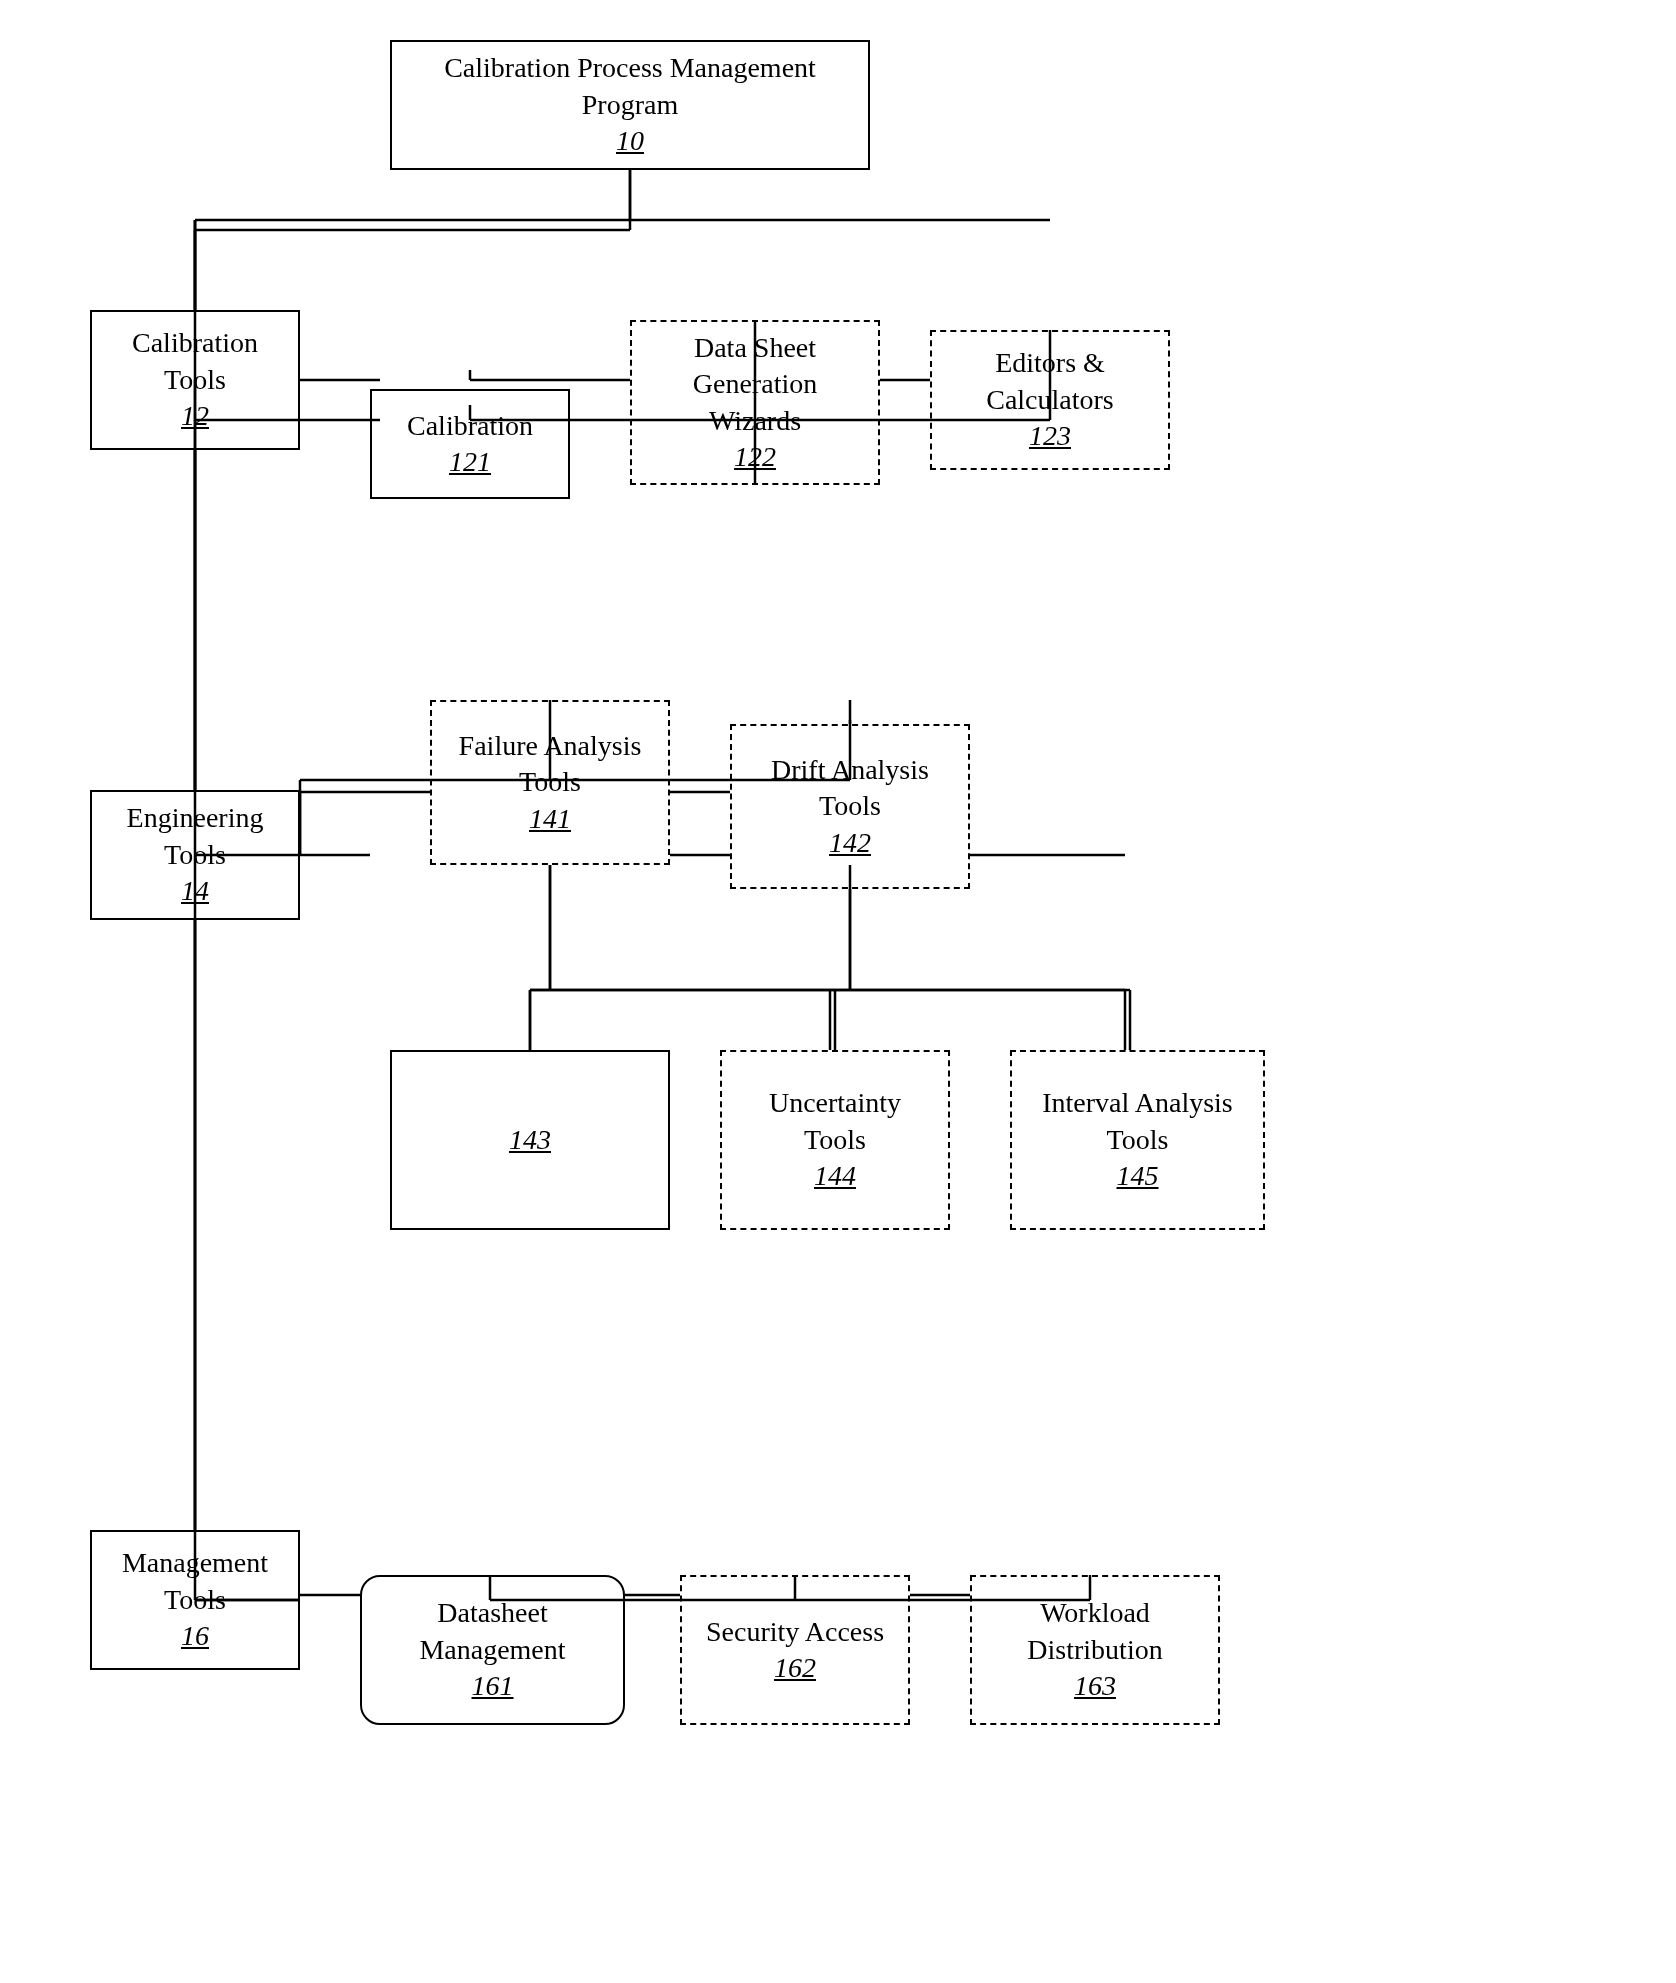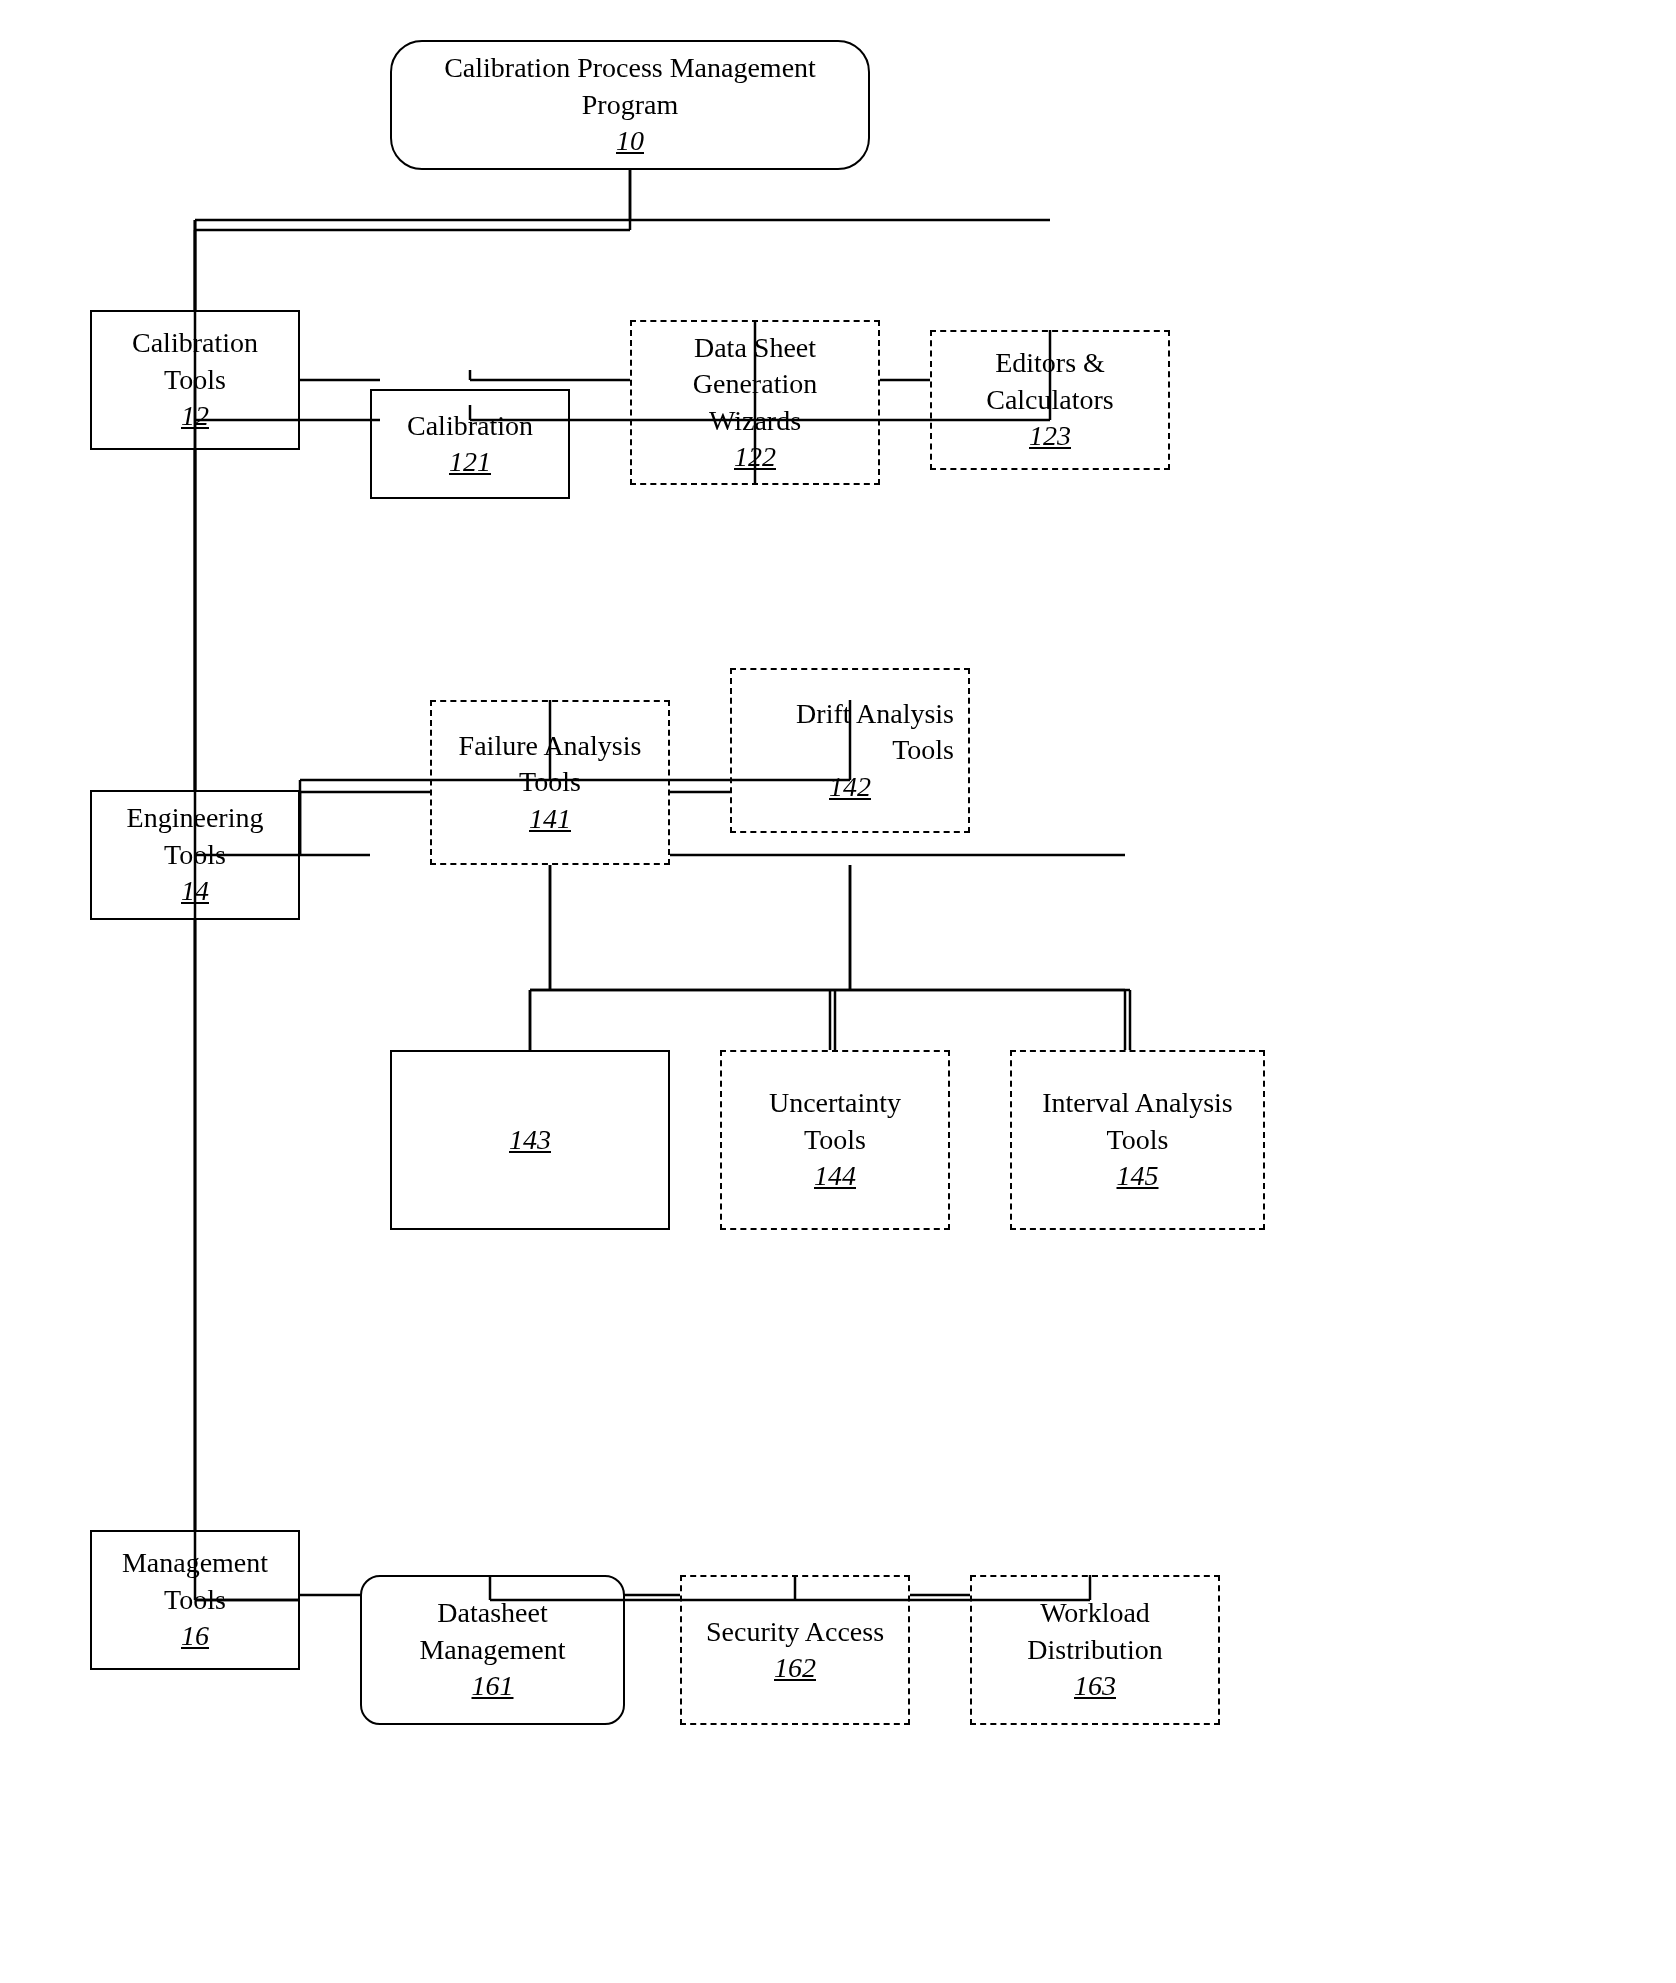--- a/index.html
+++ b/index.html
@@ -123,21 +123,21 @@
 
     <line x1="490" y1="1595" x2="1085" y2="1595"></line>
 
     <line x1="490" y1="1590" x2="490" y2="1595"></line>
 
     <line x1="790" y1="1590" x2="790" y2="1595"></line>
 
     <line x1="1085" y1="1590" x2="1085" y2="1595"></line>
   </svg>
 
-  <div class="node node-solid" style="left:390px; top:40px; width:480px; height:130px;border-radius:32px;">
+  <div class="node node-solid" style="left:390px; top:40px; width:480px; height:130px;">
     <span>Calibration Process Management Program</span>
     <span class="ref">10</span>
   </div>
 
   <div class="node node-solid" style="left:90px; top:310px; width:210px; height:140px;">
     <span>Calibration Tools</span>
     <span class="ref">12</span>
   </div>
 
   <div class="node node-solid" style="left:370px; top:350px; width:200px; height:110px;margin-top:39px;">
@@ -158,21 +158,21 @@
   <div class="node node-solid" style="left:90px; top:790px; width:210px; height:130px;">
     <span>Engineering Tools</span>
     <span class="ref">14</span>
   </div>
 
   <div class="node node-dashed" style="left:430px; top:700px; width:240px; height:165px;">
     <span>Failure Analysis Tools</span>
     <span class="ref">141</span>
   </div>
 
-  <div class="node node-dashed" style="left:730px; top:668px; width:240px; height:165px;text-align:right;">
+  <div class="node node-dashed" style="left:730px; top:724px; width:240px; height:165px;">
     <span>Drift Analysis Tools</span>
     <span class="ref">142</span>
   </div>
 
   <div class="node node-solid" style="left:390px; top:1050px; width:280px; height:180px;">
     <span class="ref">143</span>
   </div>
 
   <div class="node node-dashed" style="left:720px; top:1050px; width:230px; height:180px;">
     <span>Uncertainty Tools</span>

